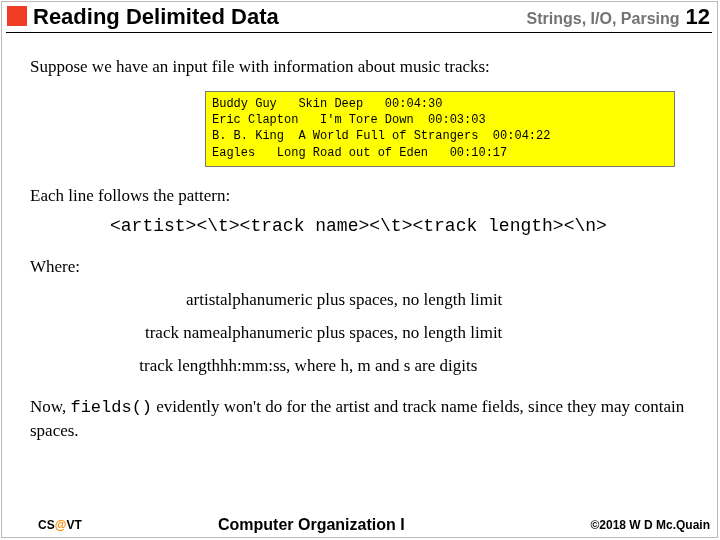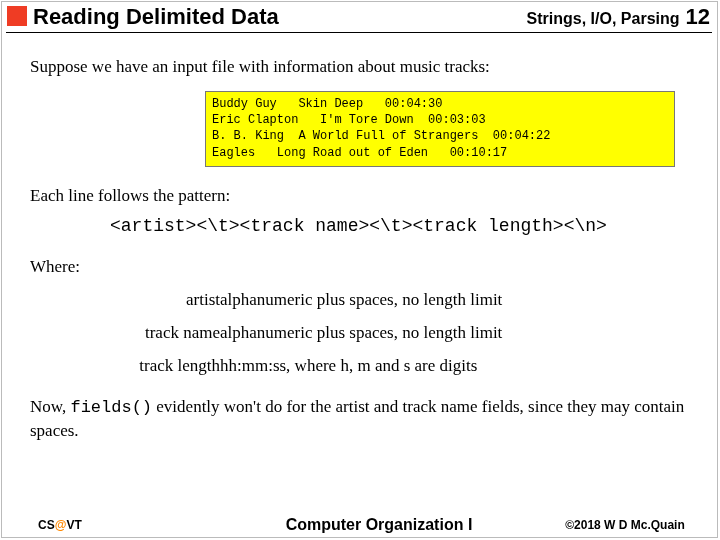--- a/index.html
+++ b/index.html
@@ -34,21 +34,21 @@
     font-family: Arial, Helvetica, sans-serif;
     font-size: 22px;
     font-weight: bold;
     color: #000;
     flex: 1;
   }
   .subtopic {
     font-family: Arial, Helvetica, sans-serif;
     font-size: 16px;
     font-weight: bold;
-    color: #000000;
+    color: #737373;
     margin-right: 6px;
   }
   .slide-no {
     font-family: Arial, Helvetica, sans-serif;
     font-size: 22px;
     font-weight: bold;
     color: #000;
     margin-right: 6px;
   }
   .hr {
@@ -99,24 +99,23 @@
     align-items: center;
     font-family: Arial, Helvetica, sans-serif;
     font-weight: bold;
     font-size: 12px;
     padding-left: 20px;
   }
   .foot-left { margin-left: 18px; width: 180px; }
   .foot-left .at { color: #ff8800; }
   .foot-center {
     flex: 1;
-    text-align: center;
     font-size: 16px;
   }
-  .foot-right { width: 170px; text-align: center; margin-right: 10px; font-size: 12px;}
+  .foot-right { width: 170px; text-align: right; margin-right: 10px; font-size: 12px;}
 </style>
 </head>
 <body>
 
 <div class="slide-border"></div>
 <div class="red-box"></div>
 
 <div class="header">
   <div class="title">Reading Delimited Data</div>
   <div class="subtopic">Strings, I/O, Parsing</div>

